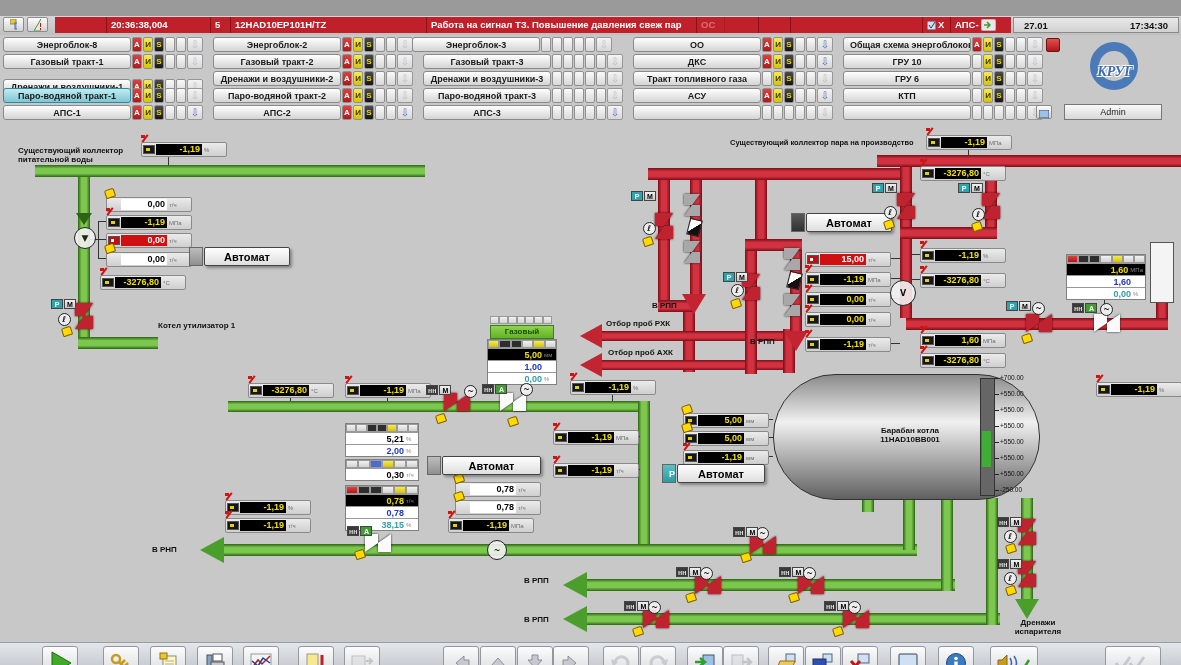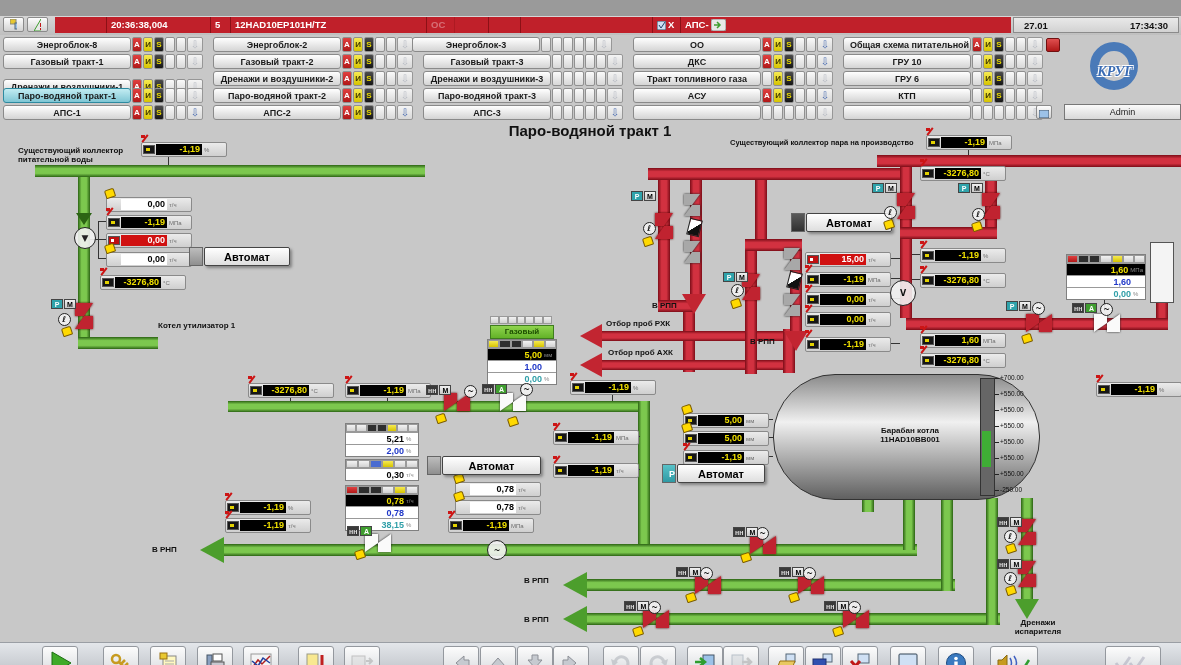--- a/index.html
+++ b/index.html
@@ -117,20 +117,21 @@
           <polygon points="7,0 14,12 0,12" fill="#e8e8e8" stroke="#3f9e2f"></polygon>
           <rect x="6" y="4" width="2" height="4" fill="#c01818"></rect>
           <rect x="6" y="9" width="2" height="2" fill="#c01818"></rect>
         </svg>
       </button>
     <div id="alarmstrip">
       <span class="seg" style="width:52px"></span>
       <span class="seg" style="width:104px">20:36:38,004</span>
       <span class="seg" style="width:20px">5</span>
       <span class="seg" style="width:196px">12HAD10EP101H/TZ</span>
+      <span class="seg" style="width:270px">Работа на сигнал ТЗ. Повышение давления свеж пар</span>
       <span class="seg" style="width:28px;opacity:.35">ОС</span>
       <span class="seg" style="width:34px"></span>
       <span class="seg" style="width:32px"></span>
       <span class="seg" style="width:132px"></span>
       <span class="seg" style="width:28px;display:flex;align-items:center;gap:2px">
           <svg width="9" height="9">
             <rect width="9" height="9" fill="#cfe0f4" stroke="#345"></rect>
             <path d="M2,4 l2,3 4-6" stroke="#246" fill="none"></path>
           </svg>
           <span>X</span>
@@ -329,21 +330,21 @@
         <button class="navbtn"></button>
         <b class="ind"></b>
         <b class="ind"></b>
         <b class="ind"></b>
         <b class="ind"></b>
         <b class="ind"></b>
         <button class="narr">⇩</button>
       </div>
 
     <div class="nrow" style="left:843px;top:21px">
-        <button class="navbtn">Общая схема питательной</button>
+        <button class="navbtn">Общая схема энергоблоков</button>
         <b class="ind ir">А</b>
         <b class="ind iy">И</b>
         <b class="ind ib">S</b>
         <b class="ind"></b>
         <b class="ind"></b>
         <button class="narr">⇩</button>
       </div>
     <div class="nrow" style="left:843px;top:38px">
         <button class="navbtn">ГРУ 10</button>
         <b class="ind"></b>
@@ -382,24 +383,23 @@
       </div>
     <button class="abs" style="left:1046px;top:22px;width:14px;height:14px;background:linear-gradient(#e05050,#b01818);border:1px solid #701010;border-radius:2px"></button>
     <button class="abs" style="left:1036px;top:89px;width:16px;height:14px;background:linear-gradient(#fdfdfd,#d2d2d2);border:1px solid #8b8b8b;border-radius:2px;padding:0"><svg width="10" height="8">
           <rect width="10" height="8" fill="#9cc2e8" stroke="#456"></rect>
         </svg></button>
 
     <div class="abs" style="left:1086px;top:24px;width:58px;height:58px">
       <div style="position:absolute;left:4px;top:2px;width:48px;height:48px;border:9px solid #4a7ab8;border-radius:50%;box-sizing:border-box;"></div>
       <span style="position:absolute;left:-6px;top:24px;width:70px;text-align:center;font:italic bold 14px 'Liberation Serif',serif;color:#3a6cb4;text-shadow:-1px -1px 0 #fff,1px -1px 0 #fff,-1px 1px 0 #fff,1px 1px 0 #fff;">КРУГ</span>
     </div>
-    <button class="abs" style="left:1064px;top:88px;width:117px;height:16px;background:linear-gradient(#fafafa,#d8d8d8);border:1px solid #777;font:9px 'Liberation Sans',sans-serif;color:#222">Admin</button>
+    <button class="abs" style="left:1064px;top:88px;width:98px;height:16px;background:linear-gradient(#fafafa,#d8d8d8);border:1px solid #777;font:9px 'Liberation Sans',sans-serif;color:#222">Admin</button>
   </div>
 
-  <div class="lbl" style="left:420px;top:106px;width:340px;text-align:center;font-size:15px;line-height:17px">Паро-водяной тракт 1</div>
 
   <div class="pgh" style="left:35px;top:149px;width:390px;height:12px"></div>
   <div class="pgv" style="left:78px;top:161px;width:12px;height:170px"></div>
   <div class="arr" style="left:76px;top:197px;border-width:12px 8px 0 8px;border-top-color:#2c6414"></div>
   <div class="pgh" style="left:78px;top:321px;width:80px;height:12px"></div>
   <div class="pgh" style="left:228px;top:385px;width:422px;height:11px"></div>
   <div class="pgv" style="left:638px;top:385px;width:12px;height:155px"></div>
   <div class="pgh" style="left:224px;top:528px;width:693px;height:12px"></div>
   <div class="pgv" style="left:903px;top:482px;width:12px;height:52px"></div>
   <div class="pgh" style="left:587px;top:563px;width:368px;height:12px"></div>

